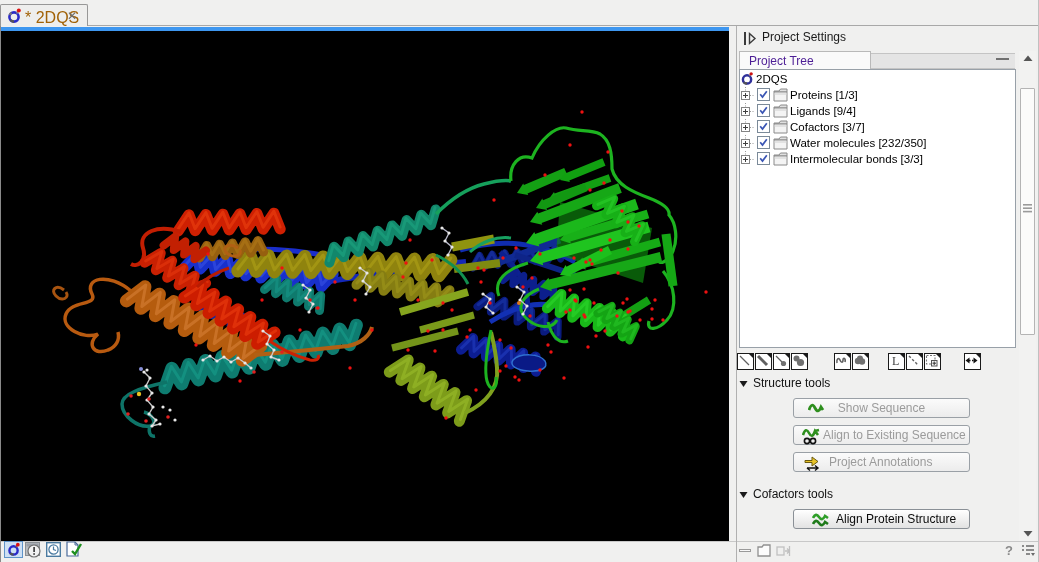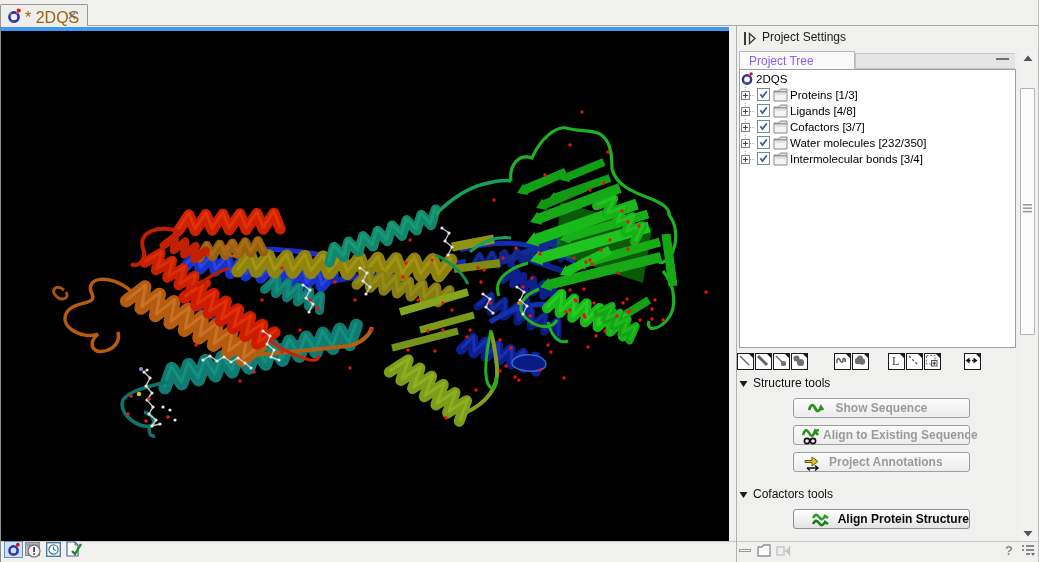--- a/index.html
+++ b/index.html
@@ -10,33 +10,33 @@
 #tab .x{left:66px;top:4px;font-size:12px;color:#6e6e6e}
 
 #bluestrip{left:1px;top:27px;width:728px;height:4px;background:#3e97f0}
 #canvas{left:1px;top:31px;width:728px;height:510px;background:#000}
 #leftedge{left:0;top:26px;width:1px;height:536px;background:#8a8a8a}
 
 #cbot{left:1px;top:541px;width:736px;height:21px;background:#f0f0ef;border-top:1px solid #c8c8c8}
 
 #panel{left:736px;top:26px;width:303px;height:536px;background:#f0f0ef;border-left:1px solid #b0b0b0}
 #pshead{left:744px;top:30px;width:290px;height:18px;font-size:12px;color:#1a1a1a}
-#pttab{left:739px;top:51px;width:116px;height:18px;background:#fafafa;border:1px solid #b9b9b9;border-bottom:none;font-size:12px;color:#8b5cf6;padding:2px 0 0 9px}
+#pttab{left:739px;top:51px;width:132px;height:18px;background:#fafafa;border:1px solid #b9b9b9;border-bottom:none;font-size:12px;color:#4c1d95;padding:2px 0 0 9px}
 #pttabrest{left:855px;top:53px;width:160px;height:16px;background:#e4e4e4;border:1px solid #c4c4c4;border-right:none}
 #treebox{left:739px;top:69px;width:277px;height:279px;background:#fff;border:1px solid #98a0a8}
 .trow{position:absolute;left:0;height:16px;font-size:11.5px;color:#000;white-space:nowrap}
 
 #sbar{left:1019px;top:51px;width:17px;height:490px;background:#f2f2f1}
 #sthumb{left:1020px;top:88px;width:15px;height:247px;background:#fbfbfa;border:1px solid #b4b4b4;border-radius:1px}
 
 .ticon{position:absolute;width:17px;height:17px;background:#fff;border:1.5px solid #1a1a1a}
 
 .sect{position:absolute;font-size:12px;color:#111}
 .btn{position:absolute;left:793px;width:177px;height:20px;background:linear-gradient(#fbfbfb,#ececec);border:1px solid #9aa0a6;border-radius:3px;font-size:12px;text-align:center;line-height:18px;color:#9b9b9b;white-space:nowrap}
-.btn b{font-weight:bold}
+.btn b{font-weight:normal}
 
 #pbot{left:737px;top:541px;width:302px;height:21px;background:#f0f0ef;border-top:1px solid #c8c8c8}
 #rightedge{left:1038px;top:0;width:1px;height:562px;background:#c0c0c0}
 svg{display:block}
 </style></head>
 <body>
 <div class="abs" id="tabbar"></div>
 <div class="abs" id="tab">
  <svg class="abs" style="left:6px;top:3px" width="15" height="16" viewBox="0 0 15 16">
    <circle cx="7" cy="9" r="4.6" fill="none" stroke="#2a2ac8" stroke-width="2.6"></circle>
@@ -374,21 +374,21 @@
 <div class="abs" style="left:757px;top:104px;width:13px;height:13px;background:#fff;border:1px solid #7b8a99">
     <svg style="position:absolute;left:0px;top:0px" width="11" height="11" viewBox="0 0 11 11">
       <path d="M2.2,5.2 L4.5,8 L8.8,2.2" fill="none" stroke="#3a55b4" stroke-width="1.7"></path>
     </svg>
   </div>
 <svg class="abs" style="left:773px;top:104px" width="16" height="14" viewBox="0 0 16 14">
     <path d="M1,3 L6,3 L7.5,1 L14,1 L14,4 L1,4 Z" fill="#e0e0e0" stroke="#8a8a8a"></path>
     <path d="M1,4 L14,4 L14,13 L1,13 Z" fill="#f4f4f4" stroke="#8a8a8a"></path>
     <path d="M1,6 L14,6" stroke="#d0d0d0"></path>
   </svg>
-<div class="trow" style="left:790px;top:105px">Ligands [4/8]</div>
+<div class="trow" style="left:790px;top:105px">Ligands [9/4]</div>
 <svg class="abs" style="left:741px;top:119px" width="30" height="16">
     <line x1="4.5" y1="0" x2="4.5" y2="8" stroke="#9a9a9a" stroke-dasharray="1,1.5" stroke-width="1"></line>
     <line x1="9" y1="8.5" x2="14" y2="8.5" stroke="#9a9a9a" stroke-dasharray="1,1.5" stroke-width="1"></line>
   </svg>
 <div class="abs" style="left:741px;top:123px;width:9px;height:9px;background:#fff;border:1px solid #848484">
     <div class="abs" style="left:1px;top:3px;width:5px;height:1px;background:#404040"></div>
     <div class="abs" style="left:3px;top:1px;width:1px;height:5px;background:#404040"></div>
   </div>
 <div class="abs" style="left:757px;top:120px;width:13px;height:13px;background:#fff;border:1px solid #7b8a99">
     <svg style="position:absolute;left:0px;top:0px" width="11" height="11" viewBox="0 0 11 11">
@@ -431,21 +431,21 @@
 <div class="abs" style="left:757px;top:152px;width:13px;height:13px;background:#fff;border:1px solid #7b8a99">
     <svg style="position:absolute;left:0px;top:0px" width="11" height="11" viewBox="0 0 11 11">
       <path d="M2.2,5.2 L4.5,8 L8.8,2.2" fill="none" stroke="#3a55b4" stroke-width="1.7"></path>
     </svg>
   </div>
 <svg class="abs" style="left:773px;top:152px" width="16" height="14" viewBox="0 0 16 14">
     <path d="M1,3 L6,3 L7.5,1 L14,1 L14,4 L1,4 Z" fill="#e0e0e0" stroke="#8a8a8a"></path>
     <path d="M1,4 L14,4 L14,13 L1,13 Z" fill="#f4f4f4" stroke="#8a8a8a"></path>
     <path d="M1,6 L14,6" stroke="#d0d0d0"></path>
   </svg>
-<div class="trow" style="left:790px;top:153px">Intermolecular bonds [3/4]</div>
+<div class="trow" style="left:790px;top:153px">Intermolecular bonds [3/3]</div>
 <div class="abs" id="sbar"></div>
 <svg class="abs" style="left:1023px;top:55px" width="10" height="7">
     <path d="M5,0.5 L9.5,6 L0.5,6 Z" fill="#555"></path>
   </svg>
 <div class="abs" id="sthumb"></div>
 <svg class="abs" style="left:1023px;top:204px" width="9" height="10">
  <rect x="0" y="0" width="9" height="1.6" fill="#9a9a9a"></rect>
     <rect x="0" y="3.4" width="9" height="1.6" fill="#9a9a9a"></rect>
     <rect x="0" y="6.8" width="9" height="1.6" fill="#9a9a9a"></rect>
 </svg>
@@ -555,21 +555,21 @@
       <line x1="7" y1="14" x2="9" y2="14" stroke="#111" stroke-width="1.6"></line>
     </svg><b>Align to Existing Sequence</b></div>
 <div class="abs btn" style="top:452px;text-align:left;padding-left:35px"><svg style="position:absolute;left:10px;top:2px" width="18" height="17" viewBox="0 0 18 17">
       <path d="M1,5.5 L8,5.5 L8,2 L14,6.5 L8,11 L8,7.5 L1,7.5 Z" fill="#e8c429" stroke="#6a5a10" stroke-width="1"></path>
       <path d="M3,13 L14,13 M11,10.5 L14,13 L11,15.5 M6,15.5 L3,13" fill="none" stroke="#111" stroke-width="1.4"></path>
     </svg><b>Project Annotations</b></div>
 <svg class="abs" style="left:739px;top:491px" width="9" height="8">
     <path d="M0.5,1 L8.5,1 L4.5,7 Z" fill="#1a1a1a"></path>
   </svg>
 <div class="abs sect" style="left:753px;top:487px">Cofactors tools</div>
-<div class="abs btn" style="top:509px;background:linear-gradient(#ffffff,#e2e2e2);border-color:#8a9096;color:#0a0a0a;text-align:right;padding-left:42px"><svg style="position:absolute;left:18px;top:3px" width="18" height="15" viewBox="0 0 18 15">
+<div class="abs btn" style="top:509px;background:linear-gradient(#ffffff,#e2e2e2);border-color:#8a9096;color:#0a0a0a;text-align:left;padding-left:42px"><svg style="position:absolute;left:18px;top:3px" width="18" height="15" viewBox="0 0 18 15">
       <path d="M1,5 C3,1 5,1 7,4 C9,7 11,7 13,3 L16,5" fill="none" stroke="#2e9e28" stroke-width="2.6"></path>
       <path d="M1,11 C3,7 5,7 7,10 C9,13 11,13 13,9 L16,11" fill="none" stroke="#1e7a1a" stroke-width="2.6"></path>
     </svg><b>Align Protein Structure</b></div>
 <div class="abs" id="pbot"></div>
 <div class="abs" style="left:739px;top:549px;width:12px;height:3px;background:#f8f8f8;border:1px solid #9a9a9a"></div>
 <svg class="abs" style="left:757px;top:544px" width="15" height="13" viewBox="0 0 15 13">
     <path d="M1,3 L5,3 L6.5,1 L13,1 L13,12 L1,12 Z" fill="#fcfcfc" stroke="#909090" stroke-width="1.3"></path>
   </svg>
 <svg class="abs" style="left:776px;top:544px" width="15" height="13" viewBox="0 0 15 13">
     <rect x="1" y="3" width="7" height="8" fill="none" stroke="#c0c0c0" stroke-width="1.3"></rect>

